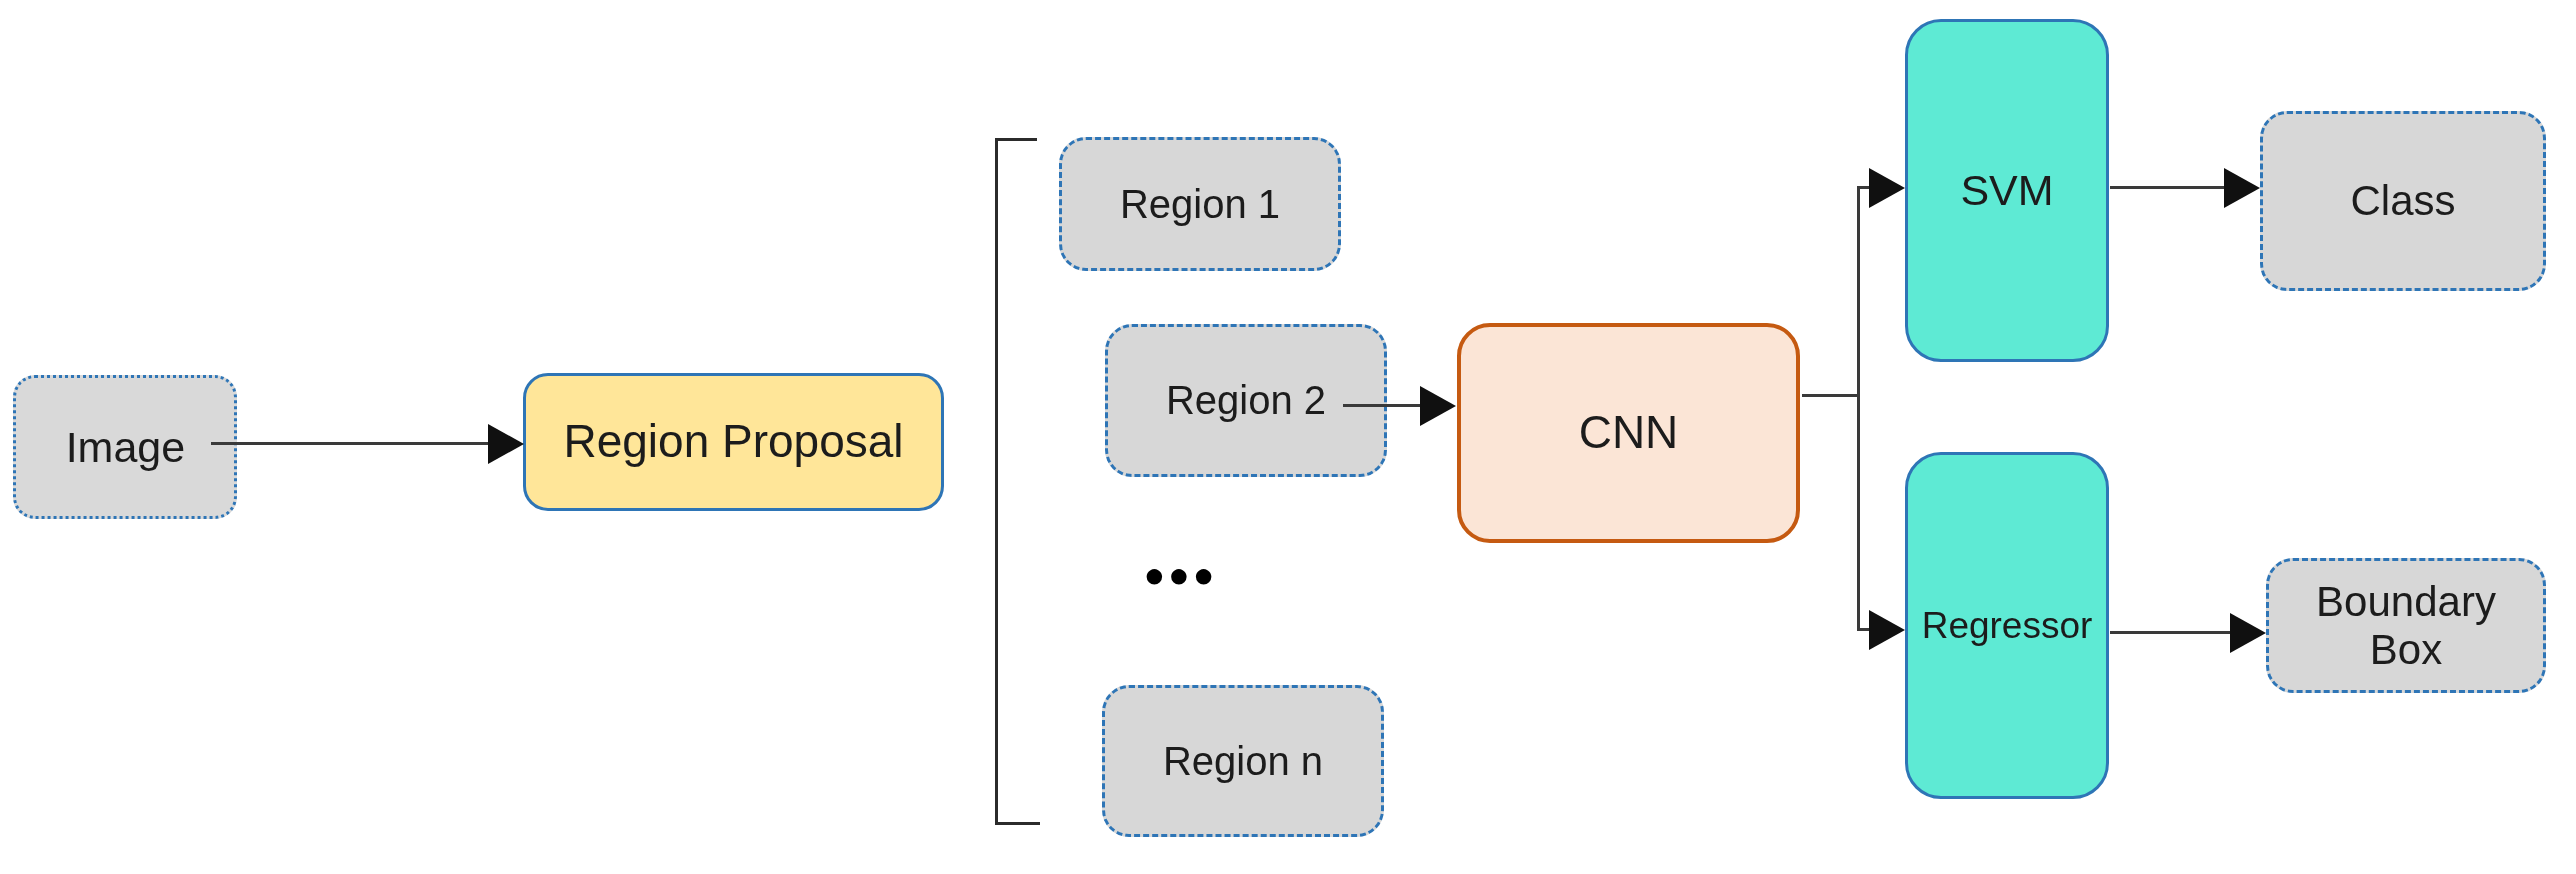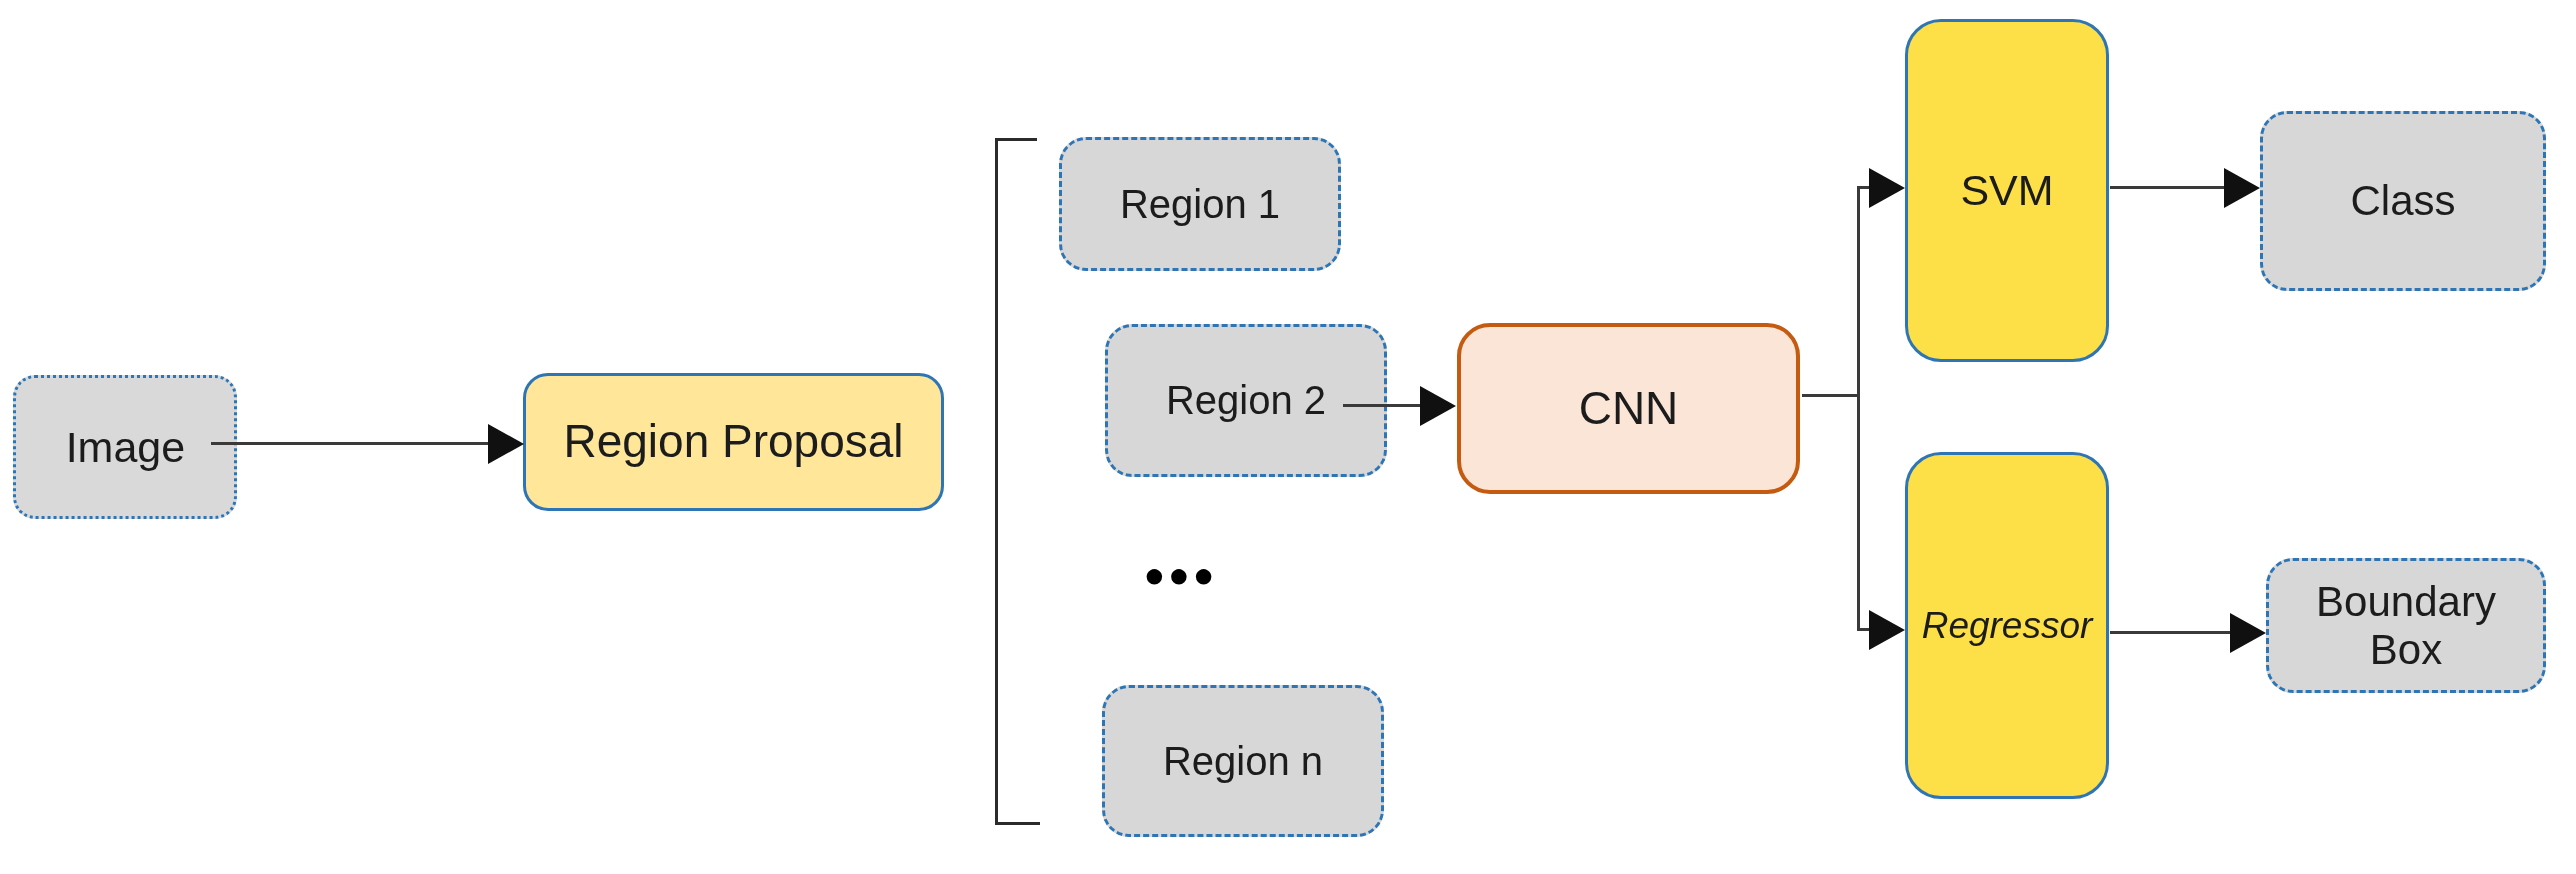--- a/index.html
+++ b/index.html
@@ -12,25 +12,25 @@
 
   
   .gray{background:#d7d7d7;border:3.7px dashed #2e75b6;border-radius:27px;}
   .node-image{left:13.4px;top:375px;width:224px;height:144px;
               background:#d9d9d9;border:3px dotted #2e75b6;border-radius:22px;font-size:43px;}
   .node-region-proposal{left:523px;top:373px;width:421px;height:138px;
               background:#ffe699;border:3.7px solid #2e75b6;border-radius:25px;font-size:46px;}
   .node-region1{left:1059px;top:137px;width:282px;height:134px;font-size:40px;}
   .node-region2{left:1059px;top:324px;width:282px;height:153px;font-size:40px;margin-left:46px;}
   .node-regionn{left:1102px;top:685px;width:282px;height:152px;font-size:40px;}
-  .node-cnn{left:1457px;top:323px;width:343px;height:171px;
+  .node-cnn{left:1457px;top:323px;width:343px;height:220px;
             background:#fbe5d6;border:4.5px solid #c55a11;border-radius:33px;font-size:46px;}
-  .green{background:#fde047;border:3.7px solid #2e75b6;border-radius:36px;}
+  .green{background:#5eead4;border:3.7px solid #2e75b6;border-radius:36px;}
   .node-svm{left:1905px;top:18.5px;width:204px;height:343px;font-size:43px;}
-  .node-regressor{left:1905px;top:452px;width:204px;height:347px;font-size:37px;font-style:italic;}
+  .node-regressor{left:1905px;top:452px;width:204px;height:347px;font-size:37px;}
   .node-class{left:2260px;top:111px;width:286px;height:180px;font-size:42px;}
   .node-boundary{left:2266px;top:558px;width:280px;height:135px;font-size:42px;padding:0 18.5px;}
 
   
   .line{position:absolute;background:#3a3a3a;}
   .arrowhead{position:absolute;width:0;height:0;
              border-top:20px solid transparent;border-bottom:20px solid transparent;
              border-left:36px solid #101010;}
 
   

